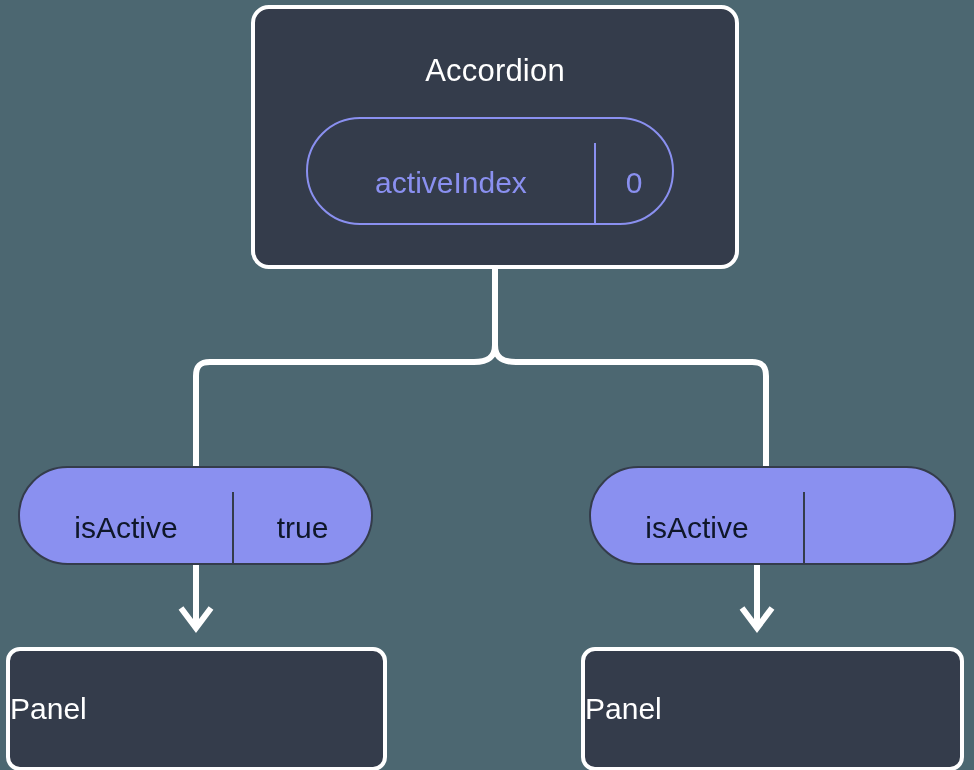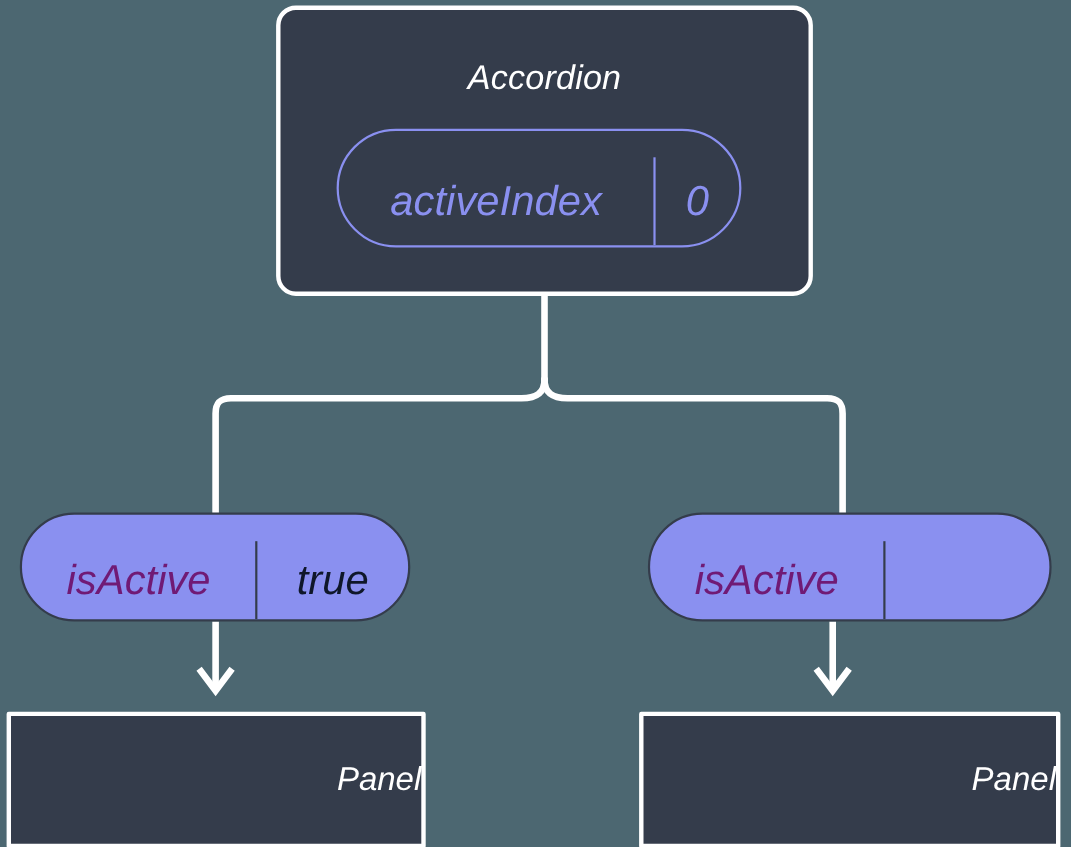--- a/index.html
+++ b/index.html
@@ -12,21 +12,20 @@
     height: 770px;
     background: #4c6771;
     font-family: "Liberation Sans", sans-serif;
     overflow: hidden;
   }
   #stage {
     position: relative;
     width: 974px;
     height: 770px;
     background: #4c6771;
-    font-style: italic;
   }
 
   
   #connectors {
     position: absolute;
     left: 0;
     top: 0;
     width: 974px;
     height: 770px;
     pointer-events: none;
@@ -66,21 +65,21 @@
     display: flex;
     align-items: stretch;
     border-radius: 999px;
     overflow: hidden;
   }
   .pill .pill-key,
   .pill .pill-val {
     display: flex;
     align-items: center;
     justify-content: center;
-    font-size: 38px;
+    font-size: 30px;
     font-weight: 400;
     line-height: 1;
     white-space: nowrap;
     user-select: none;
     margin-top: 24px;
   }
 
   
   #activeindex-pill {
     position: absolute;
@@ -102,21 +101,21 @@
   }
 
   
   .pill-filled {
     position: absolute;
     height: 99px;
     background: #8a90f0;
     border: 2px solid #343c4b;
   }
   .pill-filled .pill-key {
-    color: #701a75;
+    color: #0f172a;
     border-right: 2px solid #343c4b;
   }
   .pill-filled .pill-val {
     flex: 1;
     color: #0f172a;
   }
   #pill-left {
     left: 18px;
     top: 466px;
     width: 355px;
@@ -128,24 +127,24 @@
     width: 367px;
   }
   #pill-right .pill-key { width: 212px; }
 
   
   .panel-card {
     position: absolute;
     box-sizing: border-box;
     background: #343c4b;
     border: 4px solid #ffffff;
-    border-radius: 2px;
+    border-radius: 14px;
     display: flex;
     align-items: center;
-    justify-content: flex-end;
+    justify-content: flex-start;
     height: 124px;
   }
   #panel-left  { left: 6px;   top: 647px; width: 381px; }
   #panel-right { left: 581px; top: 647px; width: 383px; }
   .panel-title {
     color: #ffffff;
     font-size: 30px;
     font-weight: 400;
     line-height: 1;
     user-select: none;

